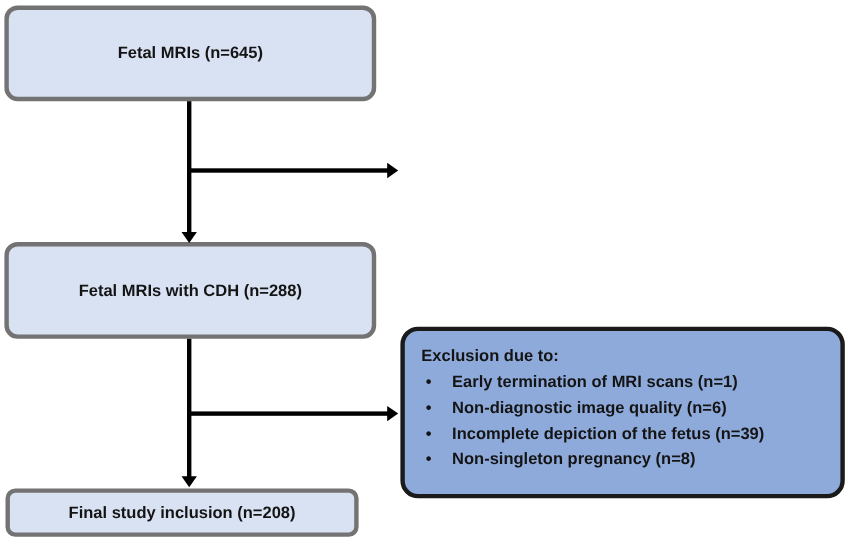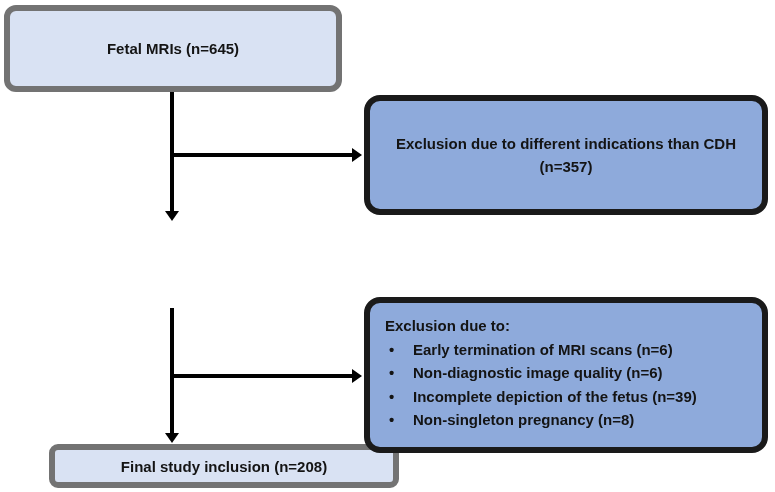--- a/index.html
+++ b/index.html
@@ -11,41 +11,41 @@
   .figure {
     position: relative;
     width: 775px;
     height: 492px;
     background: #ffffff;
     overflow: hidden;
   }
   .box {
     position: absolute;
     box-sizing: border-box;
-    border: 6px solid #737373;
+    border: 4px solid #737373;
     font-weight: bold;
     color: #141414;
     font-size: 15px;
   }
   .box.light {
     background: #d9e2f3;
     border-radius: 12px;
     display: flex;
     align-items: center;
     justify-content: center;
     text-align: center;
   }
   .box.blue {
     background: #8eaadb;
     border-radius: 16px;
     border-color: #1a1a1a;
   }
   #box1 { left: 4px;   top: 5px;   width: 338px; height: 87px; }
   #box2 { left: 4px;   top: 220px; width: 338px; height: 88px; }
-  #box3 { left: 5px;   top: 444px; width: 350px; height: 44px; border-radius: 9px; margin-left: 44px; }
+  #box3 { left: 5px;   top: 444px; width: 321px; height: 44px; border-radius: 9px; }
   #exc1 {
     left: 364px; top: 95px; width: 404px; height: 120px;
     display: flex; flex-direction: column;
     align-items: center; justify-content: center;
     text-align: center; line-height: 23px;
   }
   #exc2 {
     left: 364px; top: 297px; width: 404px; height: 156px;
     padding: 11px 26px 0 15px;
     line-height: 23.5px;
@@ -85,35 +85,34 @@
 </style>
 </head>
 <body>
 
 <div class="figure">
 
   <div id="box1" class="box light">
     <span>Fetal MRIs (n=645)</span>
   </div>
 
+  <div id="box2" class="box light">
+    <span>Fetal MRIs with CDH (n=288)</span>
+  </div>
 
   <div id="box3" class="box light">
     <span>Final study inclusion (n=208)</span>
   </div>
 
-  <div id="exc1" class="box blue">
-    <span>Exclusion due to different indications than CDH</span>
-    <span>(n=357)</span>
-  </div>
 
   <div id="exc2" class="box blue">
     <div>Exclusion due to:</div>
     <div class="bullet-row">
       <span class="bullet-glyph">•</span>
-      <span class="bullet-text">Early termination of MRI scans (n=6)</span>
+      <span class="bullet-text">Early termination of MRI scans (n=1)</span>
     </div>
     <div class="bullet-row">
       <span class="bullet-glyph">•</span>
       <span class="bullet-text">Non-diagnostic image quality (n=6)</span>
     </div>
     <div class="bullet-row">
       <span class="bullet-glyph">•</span>
       <span class="bullet-text">Incomplete depiction of the fetus (n=39)</span>
     </div>
     <div class="bullet-row">

